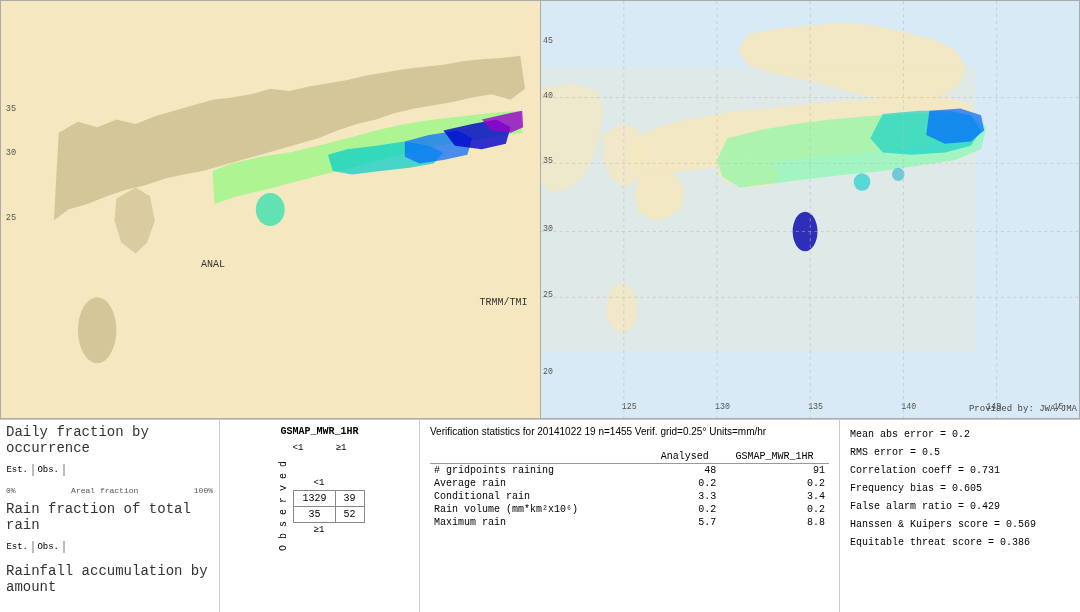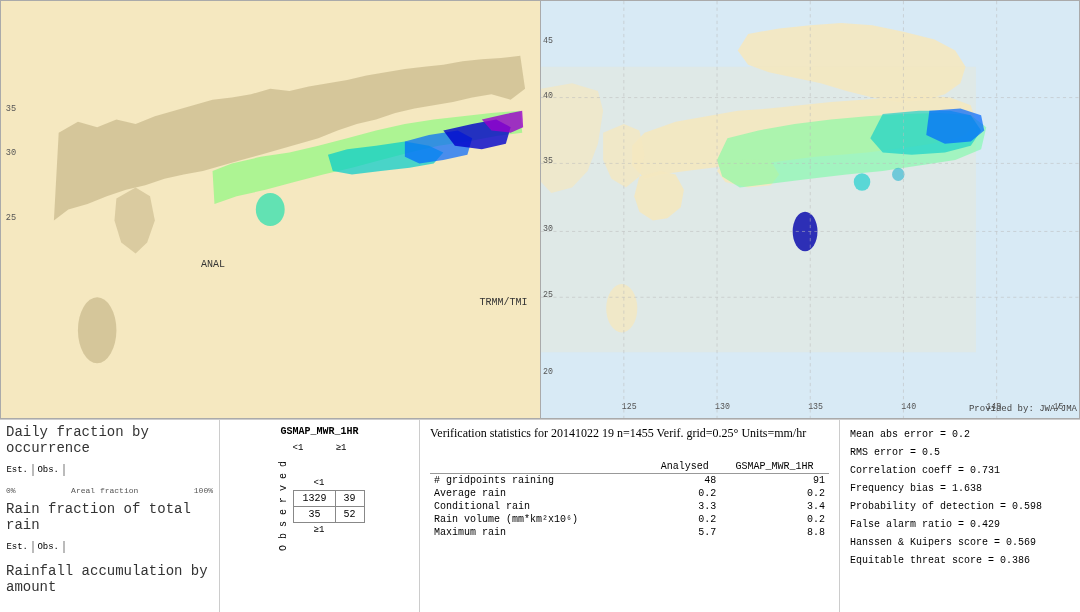--- a/index.html
+++ b/index.html
@@ -232,23 +232,23 @@
     
     .verification-panel {
       flex: 1;
       padding: 6px 10px;
       border-right: 1px solid #ccc;
       font-family: 'Courier New', monospace;
       font-size: 10px;
     }
 
     .verification-header {
-      font-size: 12px;
-      margin-bottom: 19px;
-      font-family: Liberation Serif, serif;
+      font-size: 10px;
+      margin-bottom: 13px;
+      font-family: Liberation Sans, sans-serif;
     }
 
     .verif-table {
       border-collapse: collapse;
       width: 100%;
       font-size: 10px;
     }
 
     .verif-table td, .verif-table th {
       padding: 1px 4px;
@@ -582,21 +582,20 @@
       <td style="text-align:right">8.8</td>
     </tr>
           </tbody>
       </table>
     </div>
 
     <div class="stats-panel" id="stats-panel">
     <div>Mean abs error = 0.2</div>
         <div>RMS error = 0.5</div>
         <div>Correlation coeff = 0.731</div>
-        <div>Frequency bias = 1.638</div>
-        <div>Probability of detection = 0.598</div>
+        <div>Frequency bias = 0.605</div>
         <div>False alarm ratio = 0.429</div>
         <div>Hanssen &amp; Kuipers score = 0.569</div>
         <div>Equitable threat score = 0.386</div>
       </div>
 
   </div>
 </div>
 
 </body></html>

